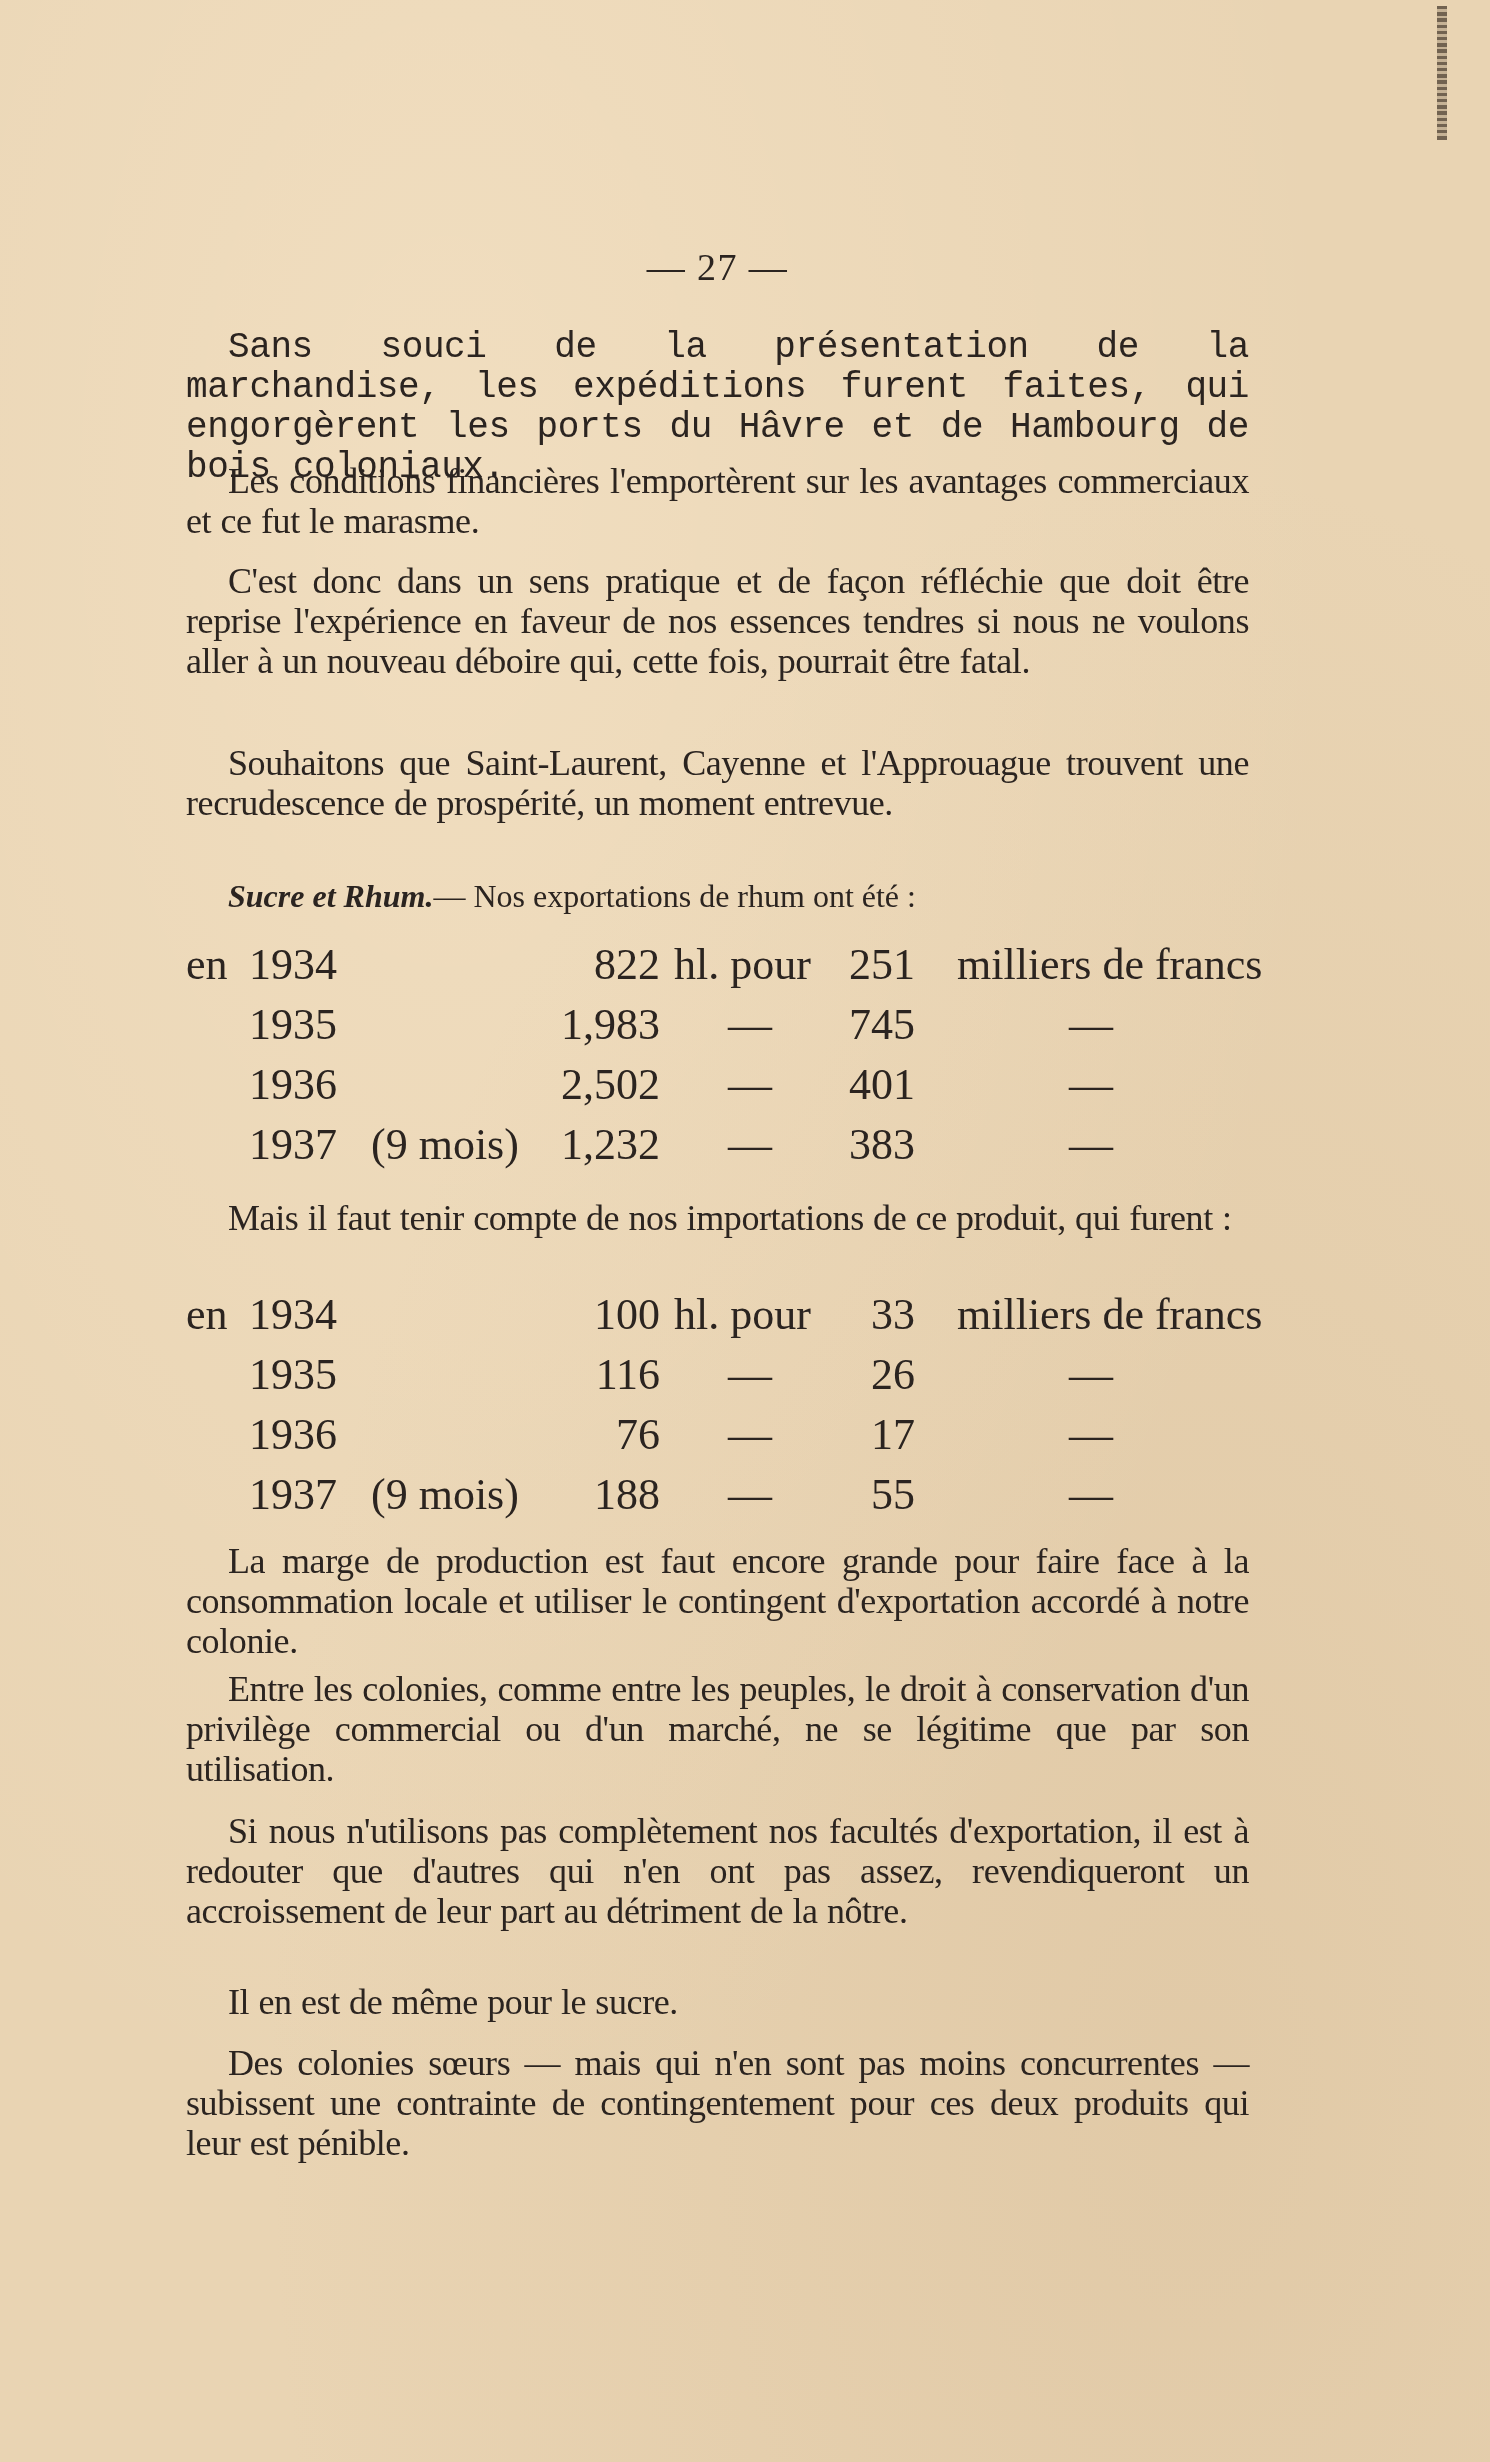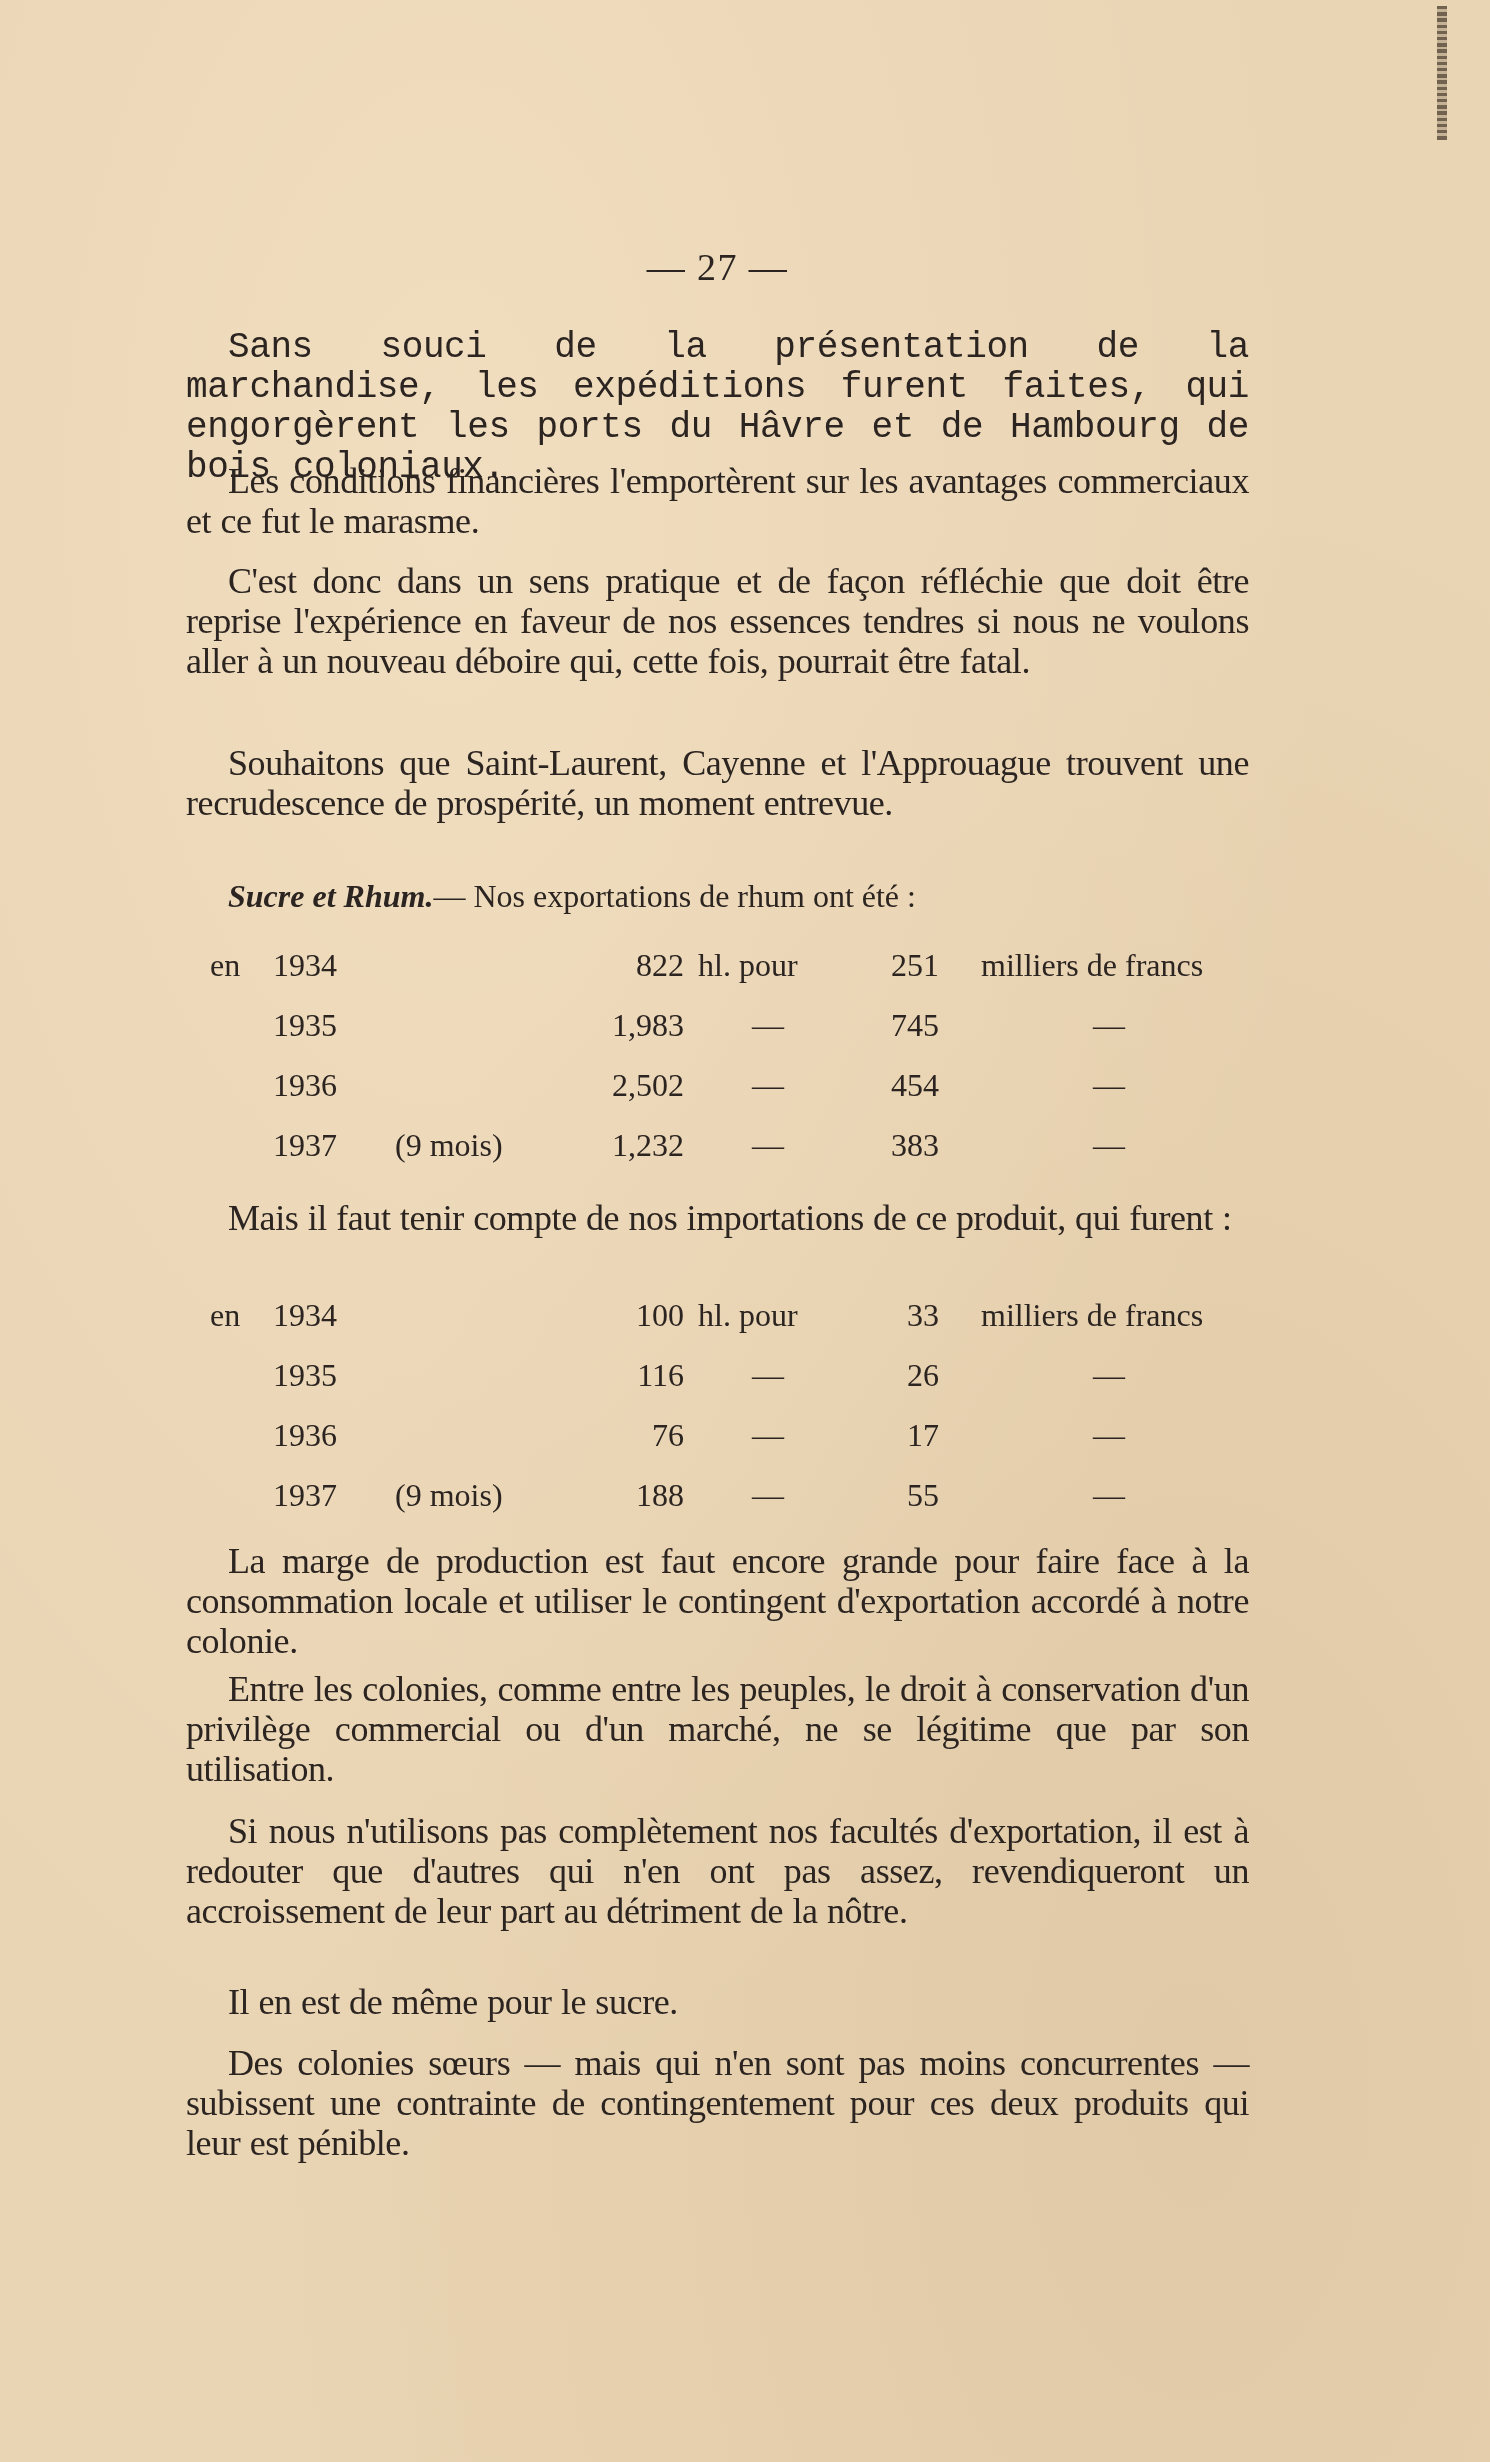--- a/index.html
+++ b/index.html
@@ -57,23 +57,22 @@
       line-height: 40px;
     }
     .section-head .title {
       font-style: italic;
       font-weight: bold;
     }
     .table {
       position: absolute;
       left: 0;
       width: 1063px;
-      font-size: 32px;
+      font-size: 44px;
       line-height: 40px;
-      margin-left: 24px;
     }
     .row {
       position: relative;
       height: 60px;
     }
     .cell {
       position: absolute;
       top: 0;
       white-space: nowrap;
     }
@@ -126,21 +125,21 @@
       <span class="cell c-year">1935</span>
       <span class="cell c-qty">1,983</span>
       <span class="cell c-dash1">—</span>
       <span class="cell c-val">745</span>
       <span class="cell c-dash2">—</span>
     </div>
     <div class="row">
       <span class="cell c-year">1936</span>
       <span class="cell c-qty">2,502</span>
       <span class="cell c-dash1">—</span>
-      <span class="cell c-val">454</span>
+      <span class="cell c-val">401</span>
       <span class="cell c-dash2">—</span>
     </div>
     <div class="row">
       <span class="cell c-year">1937</span>
       <span class="cell c-note">(9 mois)</span>
       <span class="cell c-qty">1,232</span>
       <span class="cell c-dash1">—</span>
       <span class="cell c-val">383</span>
       <span class="cell c-dash2">—</span>
     </div>

